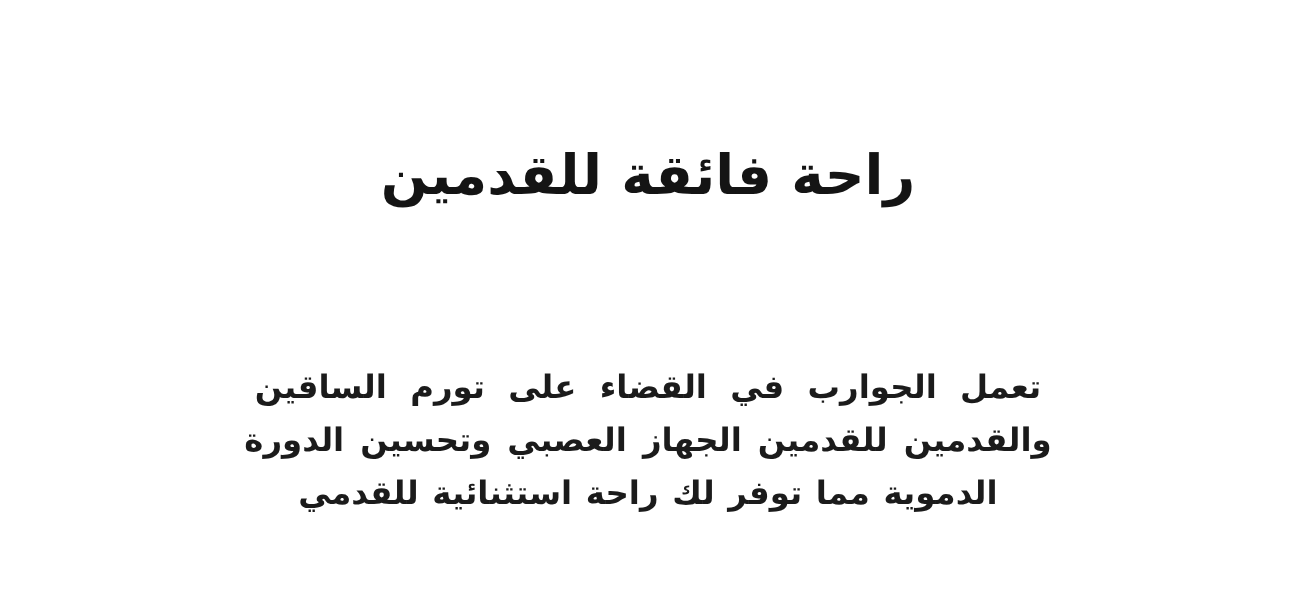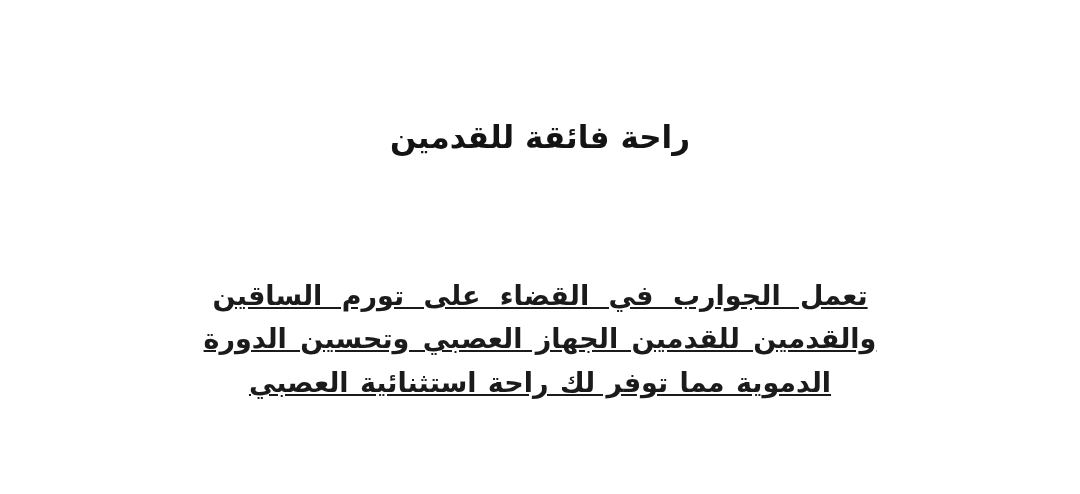--- a/index.html
+++ b/index.html
@@ -18,53 +18,52 @@
     width: 1080px;
     height: 494px;
     box-sizing: border-box;
     display: flex;
     flex-direction: column;
     align-items: center;
     direction: rtl;
   }
   .heading {
     margin-top: 118px;
-    font-size: 31px;
+    font-size: 46px;
     font-weight: bold;
     line-height: 1.25;
     letter-spacing: 0px;
     color: #141414;
     text-align: center;
     width: 100%;
   }
   .body-copy {
     margin-top: 96px;
     width: 900px;
     font-size: 27px;
     font-weight: 600;
     line-height: 1.62;
     color: #1b1b1b;
     text-align: center;
     word-spacing: 2px;
-    text-decoration: underline;
   }
   .body-copy .line {
     display: block;
     white-space: nowrap;
   }
   .line-1 { letter-spacing: 0.4px; word-spacing: 10px; }
   .line-2 { letter-spacing: 0.2px; word-spacing: 4px; }
   .line-3 { letter-spacing: 0px; word-spacing: 2px; }
 </style>
 </head>
 <body>
 
 <div class="page">
 
   <h1 class="heading">راحة فائقة للقدمين</h1>
 
   <div class="body-copy">
     <span class="line line-1">تعمل الجوارب في القضاء على تورم الساقين</span>
     <span class="line line-2">والقدمين للقدمين الجهاز العصبي وتحسين الدورة</span>
-    <span class="line line-3">الدموية مما توفر لك راحة استثنائية العصبي</span>
+    <span class="line line-3">الدموية مما توفر لك راحة استثنائية للقدمي</span>
   </div>
 
 </div>
 
 </body></html>

